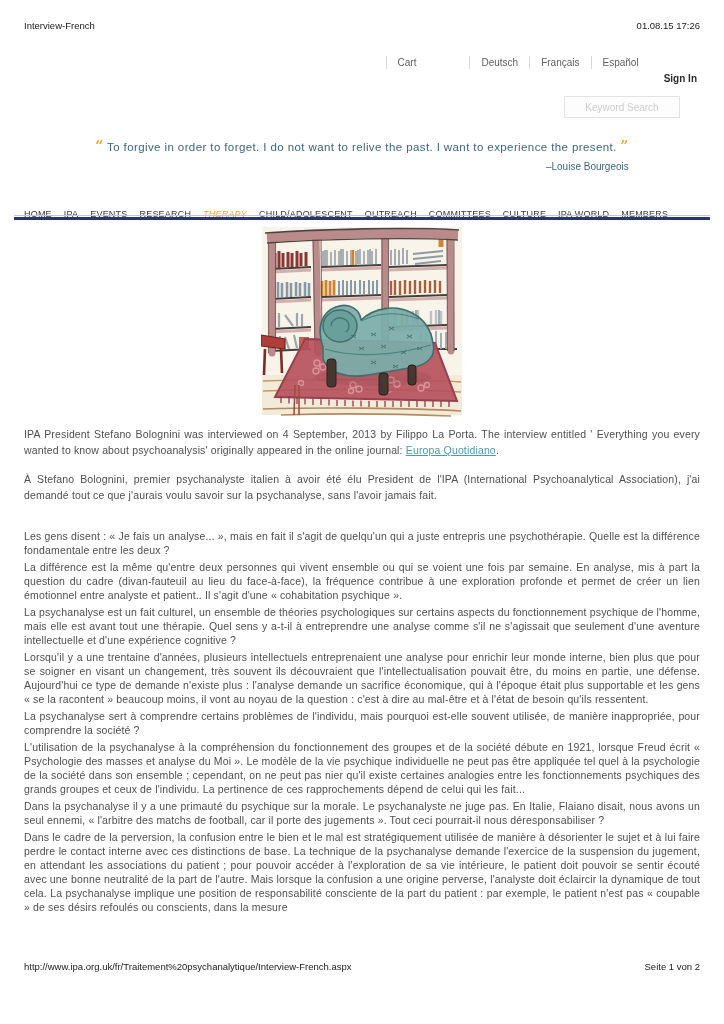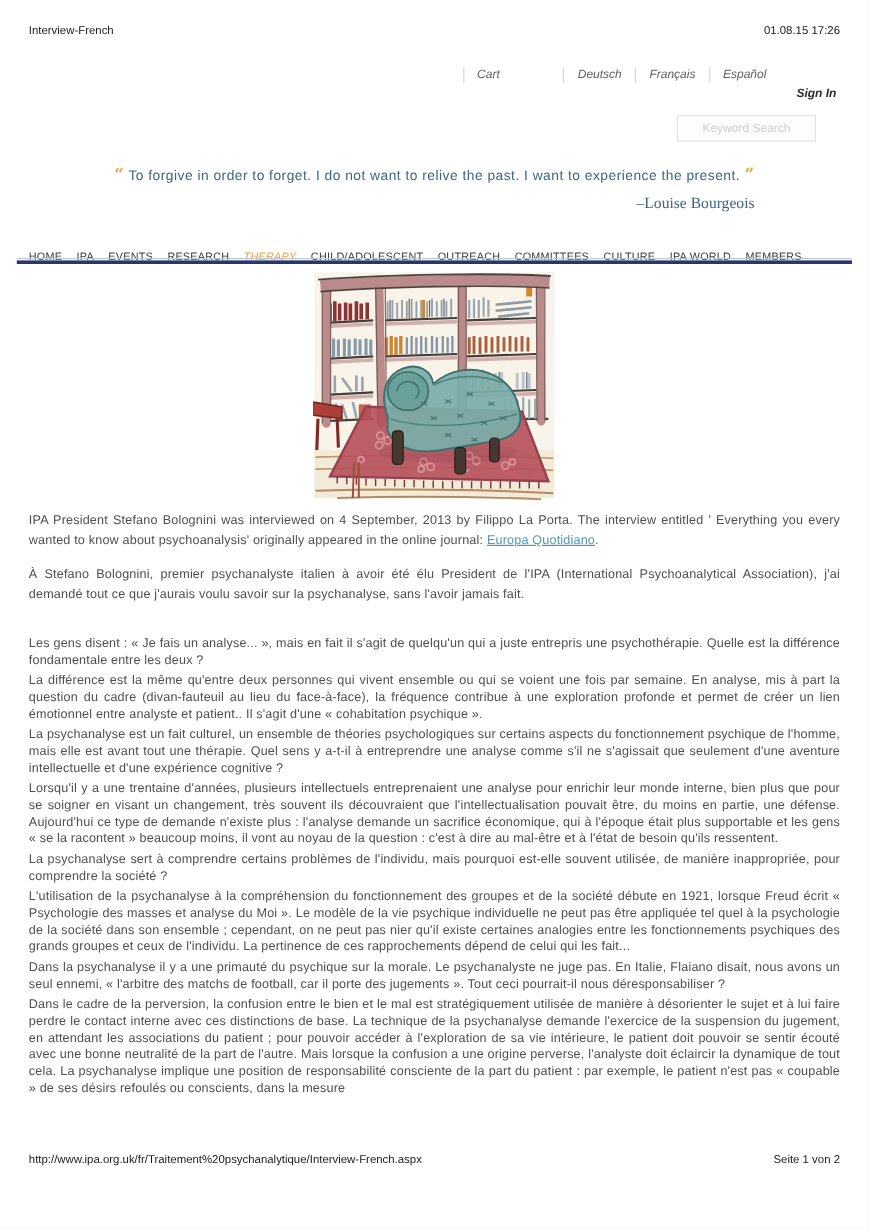--- a/index.html
+++ b/index.html
@@ -15,42 +15,42 @@
     display:flex; justify-content:space-between;
     font-size:9.5px; color:#1a1a1a;
   }
   .print-header { top:20px; }
   .print-footer { top:961px; }
 
   
   .toolbar {
     position:absolute; top:55px; right:27px; height:15px;
     display:flex; align-items:center;
-    font-size:10px; color:#5f5f5f;font-style:italic;
+    font-size:10px; color:#5f5f5f;
   }
   .toolbar .sep { width:1px; height:13px; background:#d8d8d8; }
   .toolbar .tb-item { padding:0 11px; cursor:pointer; }
   .toolbar .cart-gap { width:42px; }
   .toolbar .sign-in { color:#2b2b2b; font-weight:bold; padding-left:14px;margin-top:32px; }
 
   
   .search-input {
     position:absolute; top:96px; left:564px; width:116px; height:22px;
     border:1px solid #e3e3e3; background:#fdfdfd;
     font-family:"Liberation Sans", sans-serif;
     font-size:10px; color:#777; text-align:center; outline:none;
   }
   .search-input::placeholder { color:#cdcdcd; }
 
   
   .quote-wrap { position:absolute; top:141px; left:0; width:724px; text-align:center; }
   .quote-inner { display:inline-block; text-align:right; }
   .quote-line { font-size:11.5px; color:#3c657f; letter-spacing:.4px; }
   .qmark { color:#f0a23b; font-weight:bold; font-size:14px; font-family:"DejaVu Serif", serif; line-height:0; }
-  .quote-attr { display:block; margin-top:8px; font-size:13px; color:#3c657f;font-family:Liberation Serif, serif; }
+  .quote-attr { display:block; margin-top:8px; font-size:10px; color:#3c657f; }
 
   
   .nav-bar {
     position:absolute; top:209px; left:24px; width:676px;
     display:flex; gap:12px;
     font-size:9px; letter-spacing:.2px; color:#3a3a3a; white-space:nowrap;
   }
   .nav-item { cursor:pointer; }
   .nav-item.active { color:#f2a33c;font-style:italic; }
   .nav-rule-light { position:absolute; top:215px; left:14px; width:696px; height:1px; background:#c2c8d2; }

